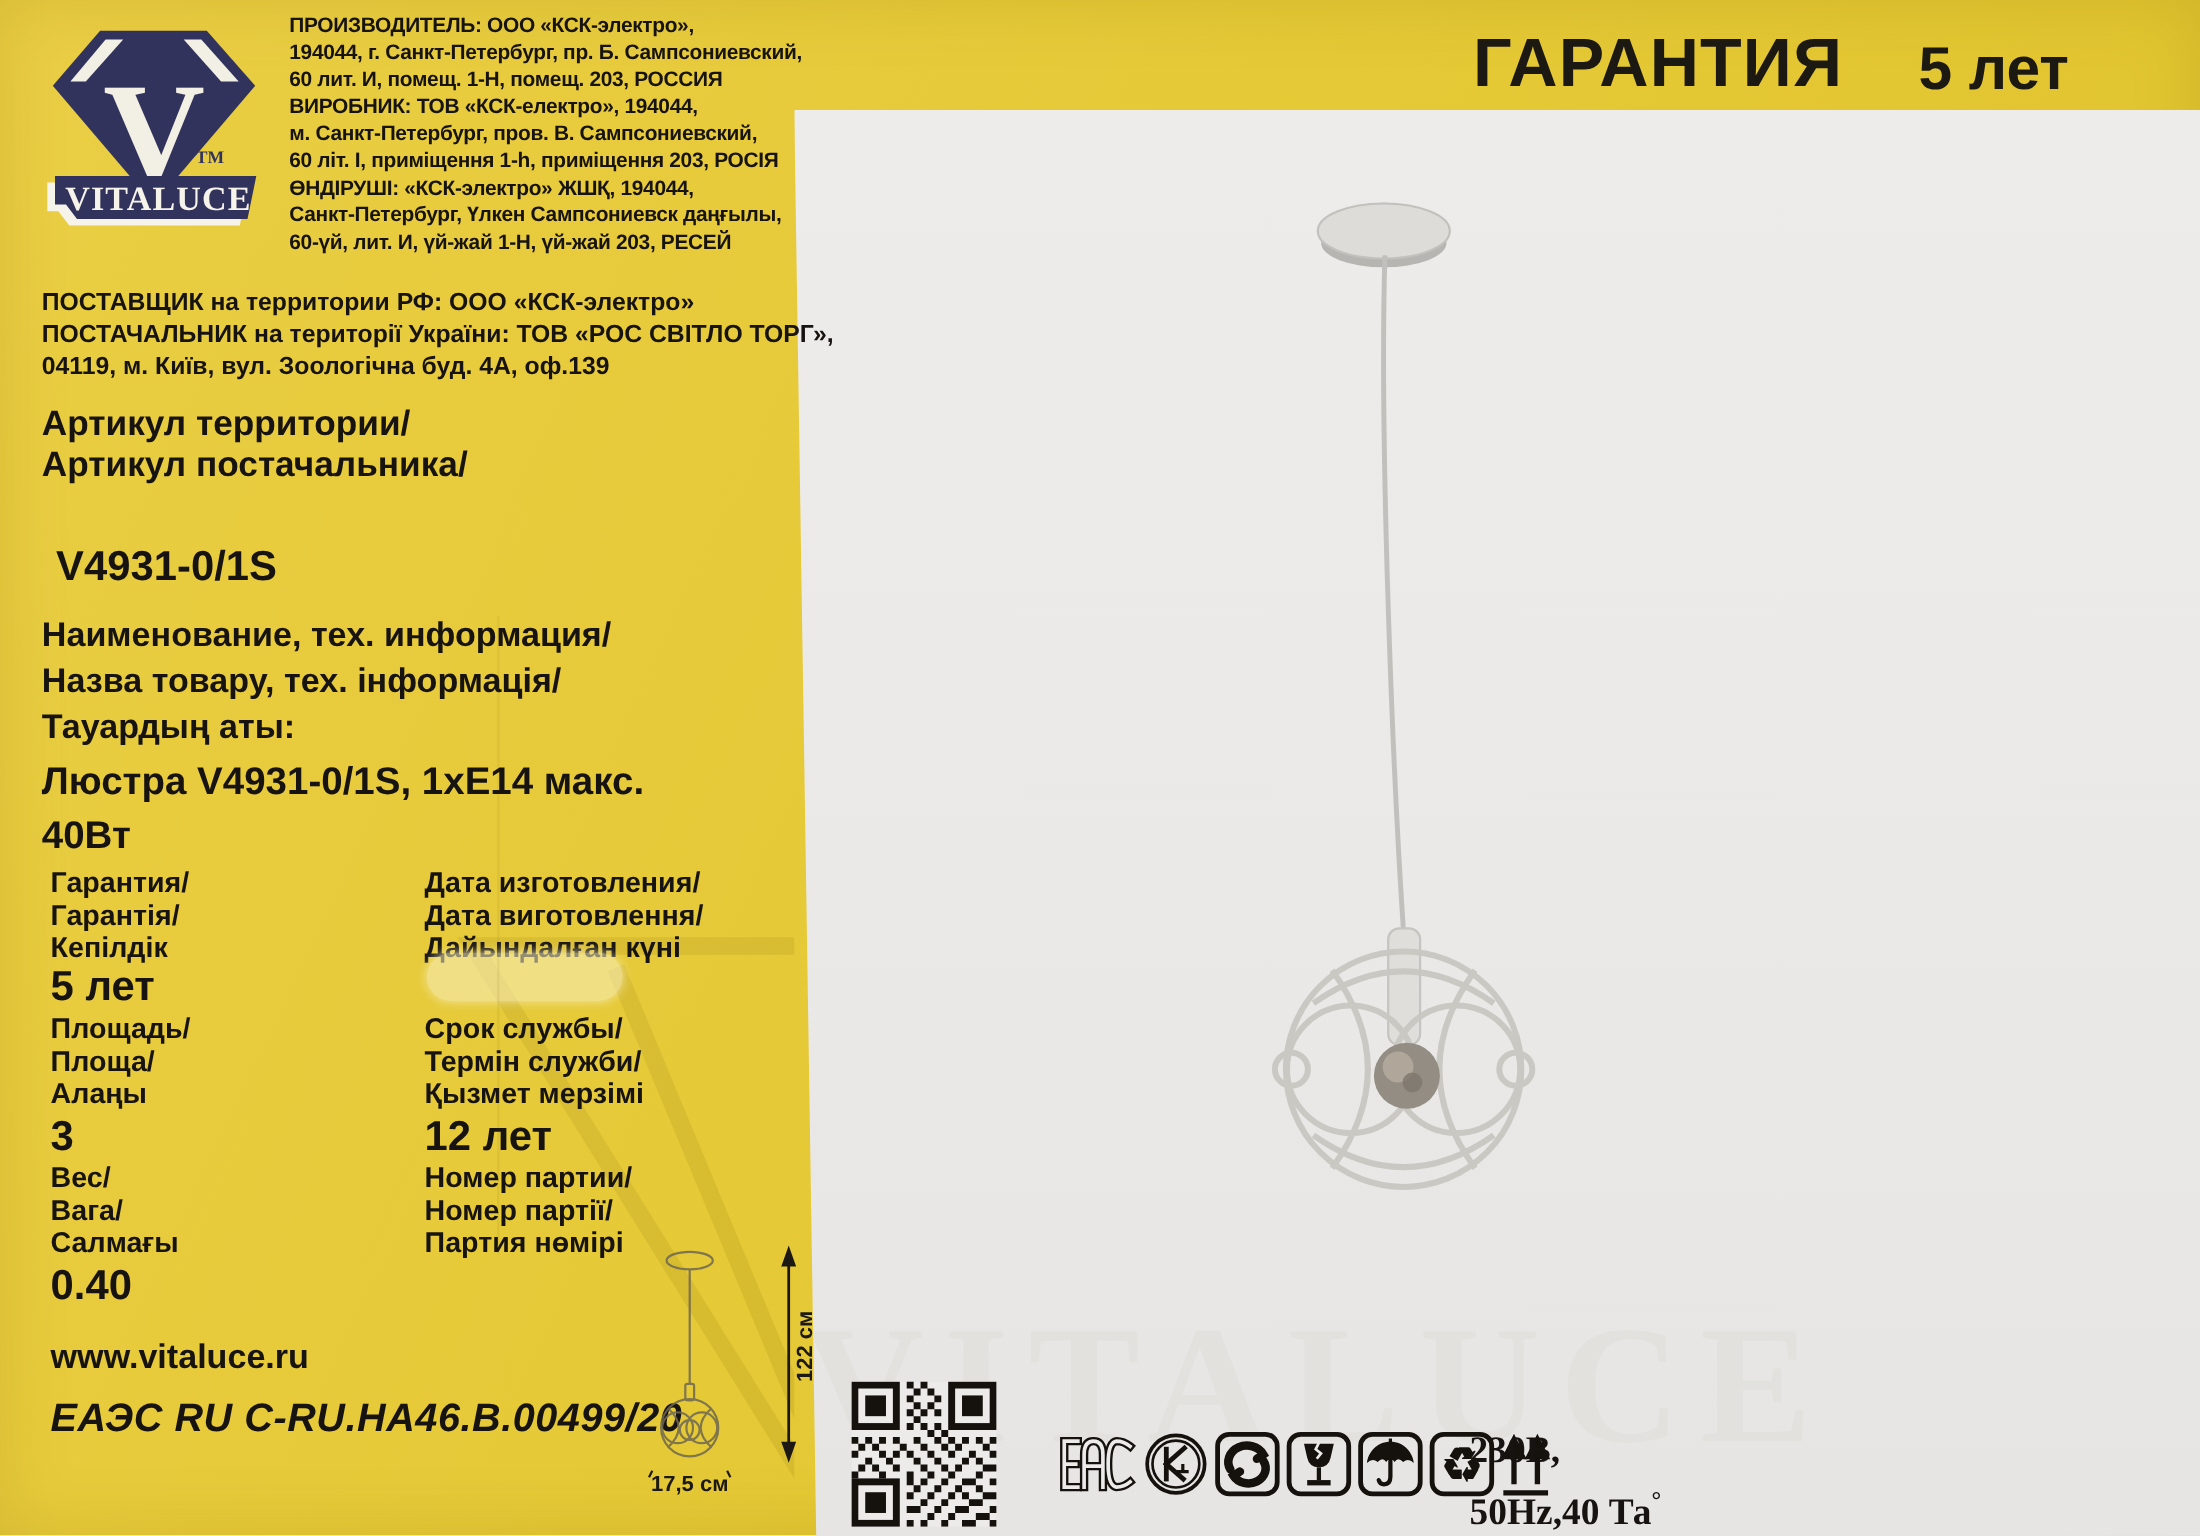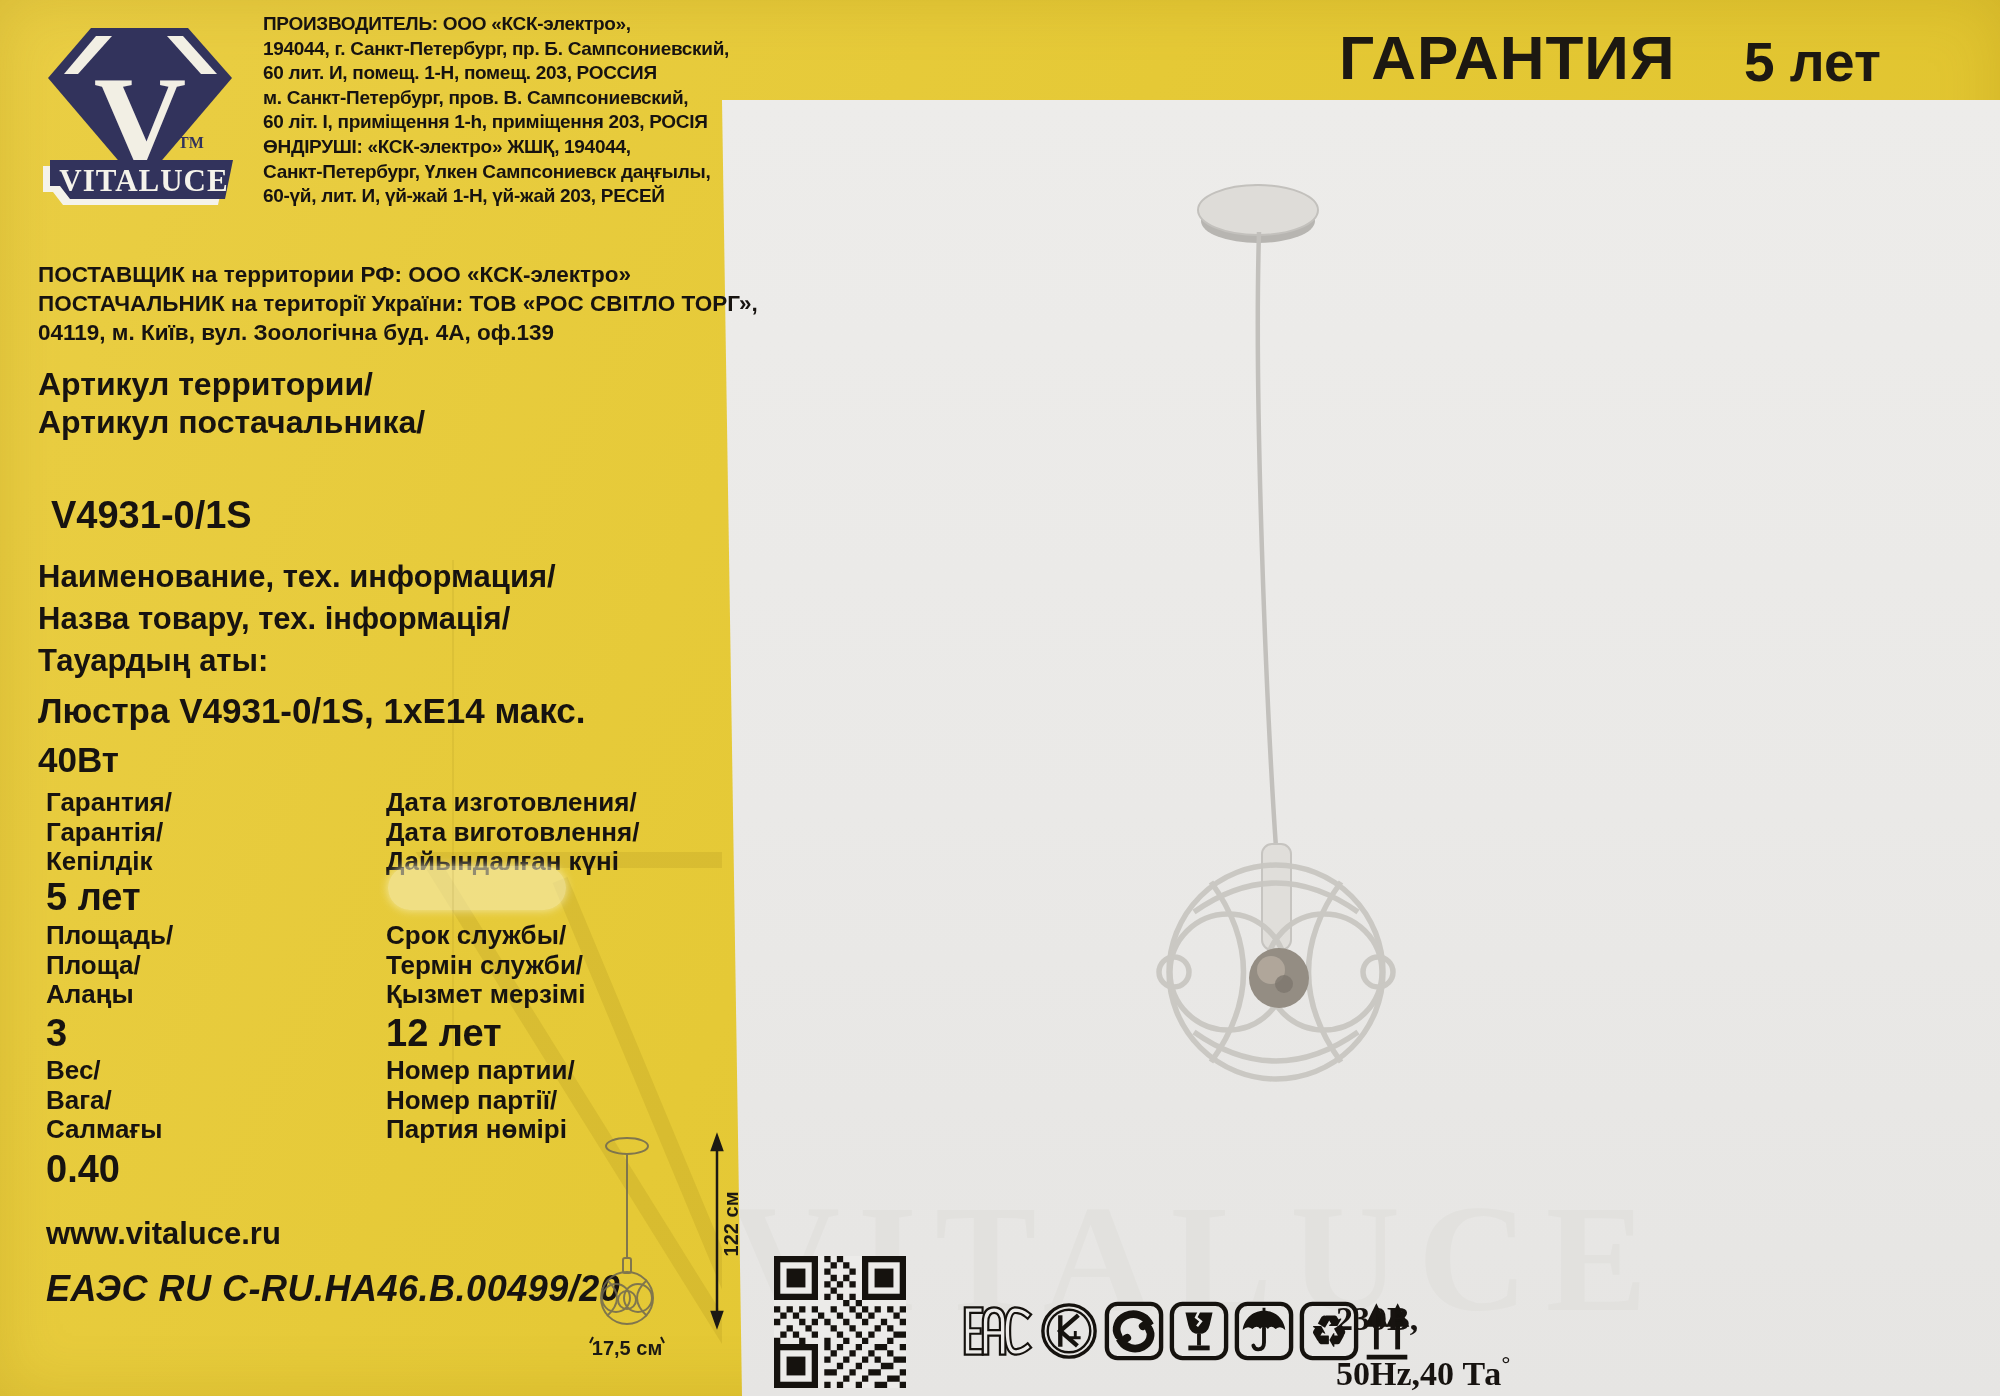--- a/index.html
+++ b/index.html
@@ -102,20 +102,21 @@
     <text class="serif" x="142" y="132" font-size="16" fill="#32335c">TM</text>
     <polygon points="7,150 190,150 182,189 27,189 17,176 7,176" fill="#f5f3ea"></polygon>
     <polygon points="14,144 197,144 189,183 34,183 24,170 14,170" fill="#32335c"></polygon>
     <text class="serif" x="108" y="175" text-anchor="middle" font-size="31" letter-spacing="1" fill="#f5f3ea">VITALUCE</text>
   </svg>
 
   <div class="abs mfr nowrap">
     <div>ПРОИЗВОДИТЕЛЬ: ООО «КСК-электро»,</div>
     <div>194044, г. Санкт-Петербург, пр. Б. Сампсониевский,</div>
     <div>60 лит. И, помещ. 1-Н, помещ. 203, РОССИЯ</div>
+    <div>ВИРОБНИК: ТОВ «КСК-електро», 194044,</div>
     <div>м. Санкт-Петербург, пров. В. Сампсониевский,</div>
     <div>60 літ. І, приміщення 1-h, приміщення 203, РОСІЯ</div>
     <div>ӨНДІРУШІ: «КСК-электро» ЖШҚ, 194044,</div>
     <div>Санкт-Петербург, Үлкен Сампсониевск даңғылы,</div>
     <div>60-үй, лит. И, үй-жай 1-Н, үй-жай 203, РЕСЕЙ</div>
   </div>
 
   <div class="abs guar-title nowrap">ГАРАНТИЯ</div>
   <div class="abs guar-val nowrap">5 лет</div>
 

